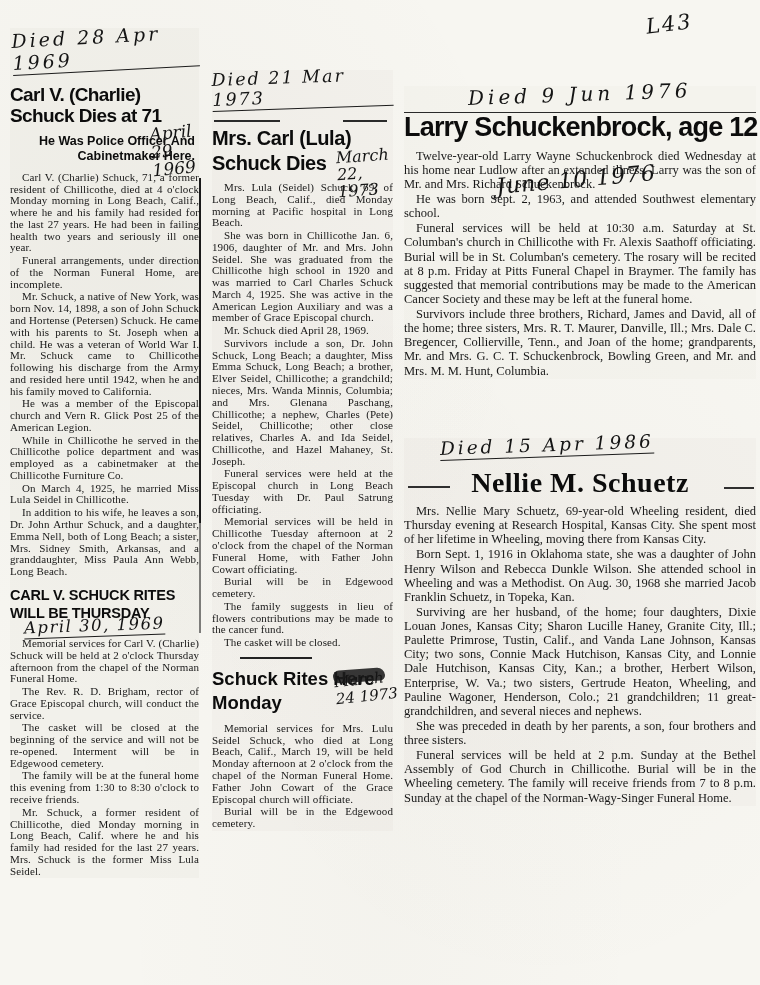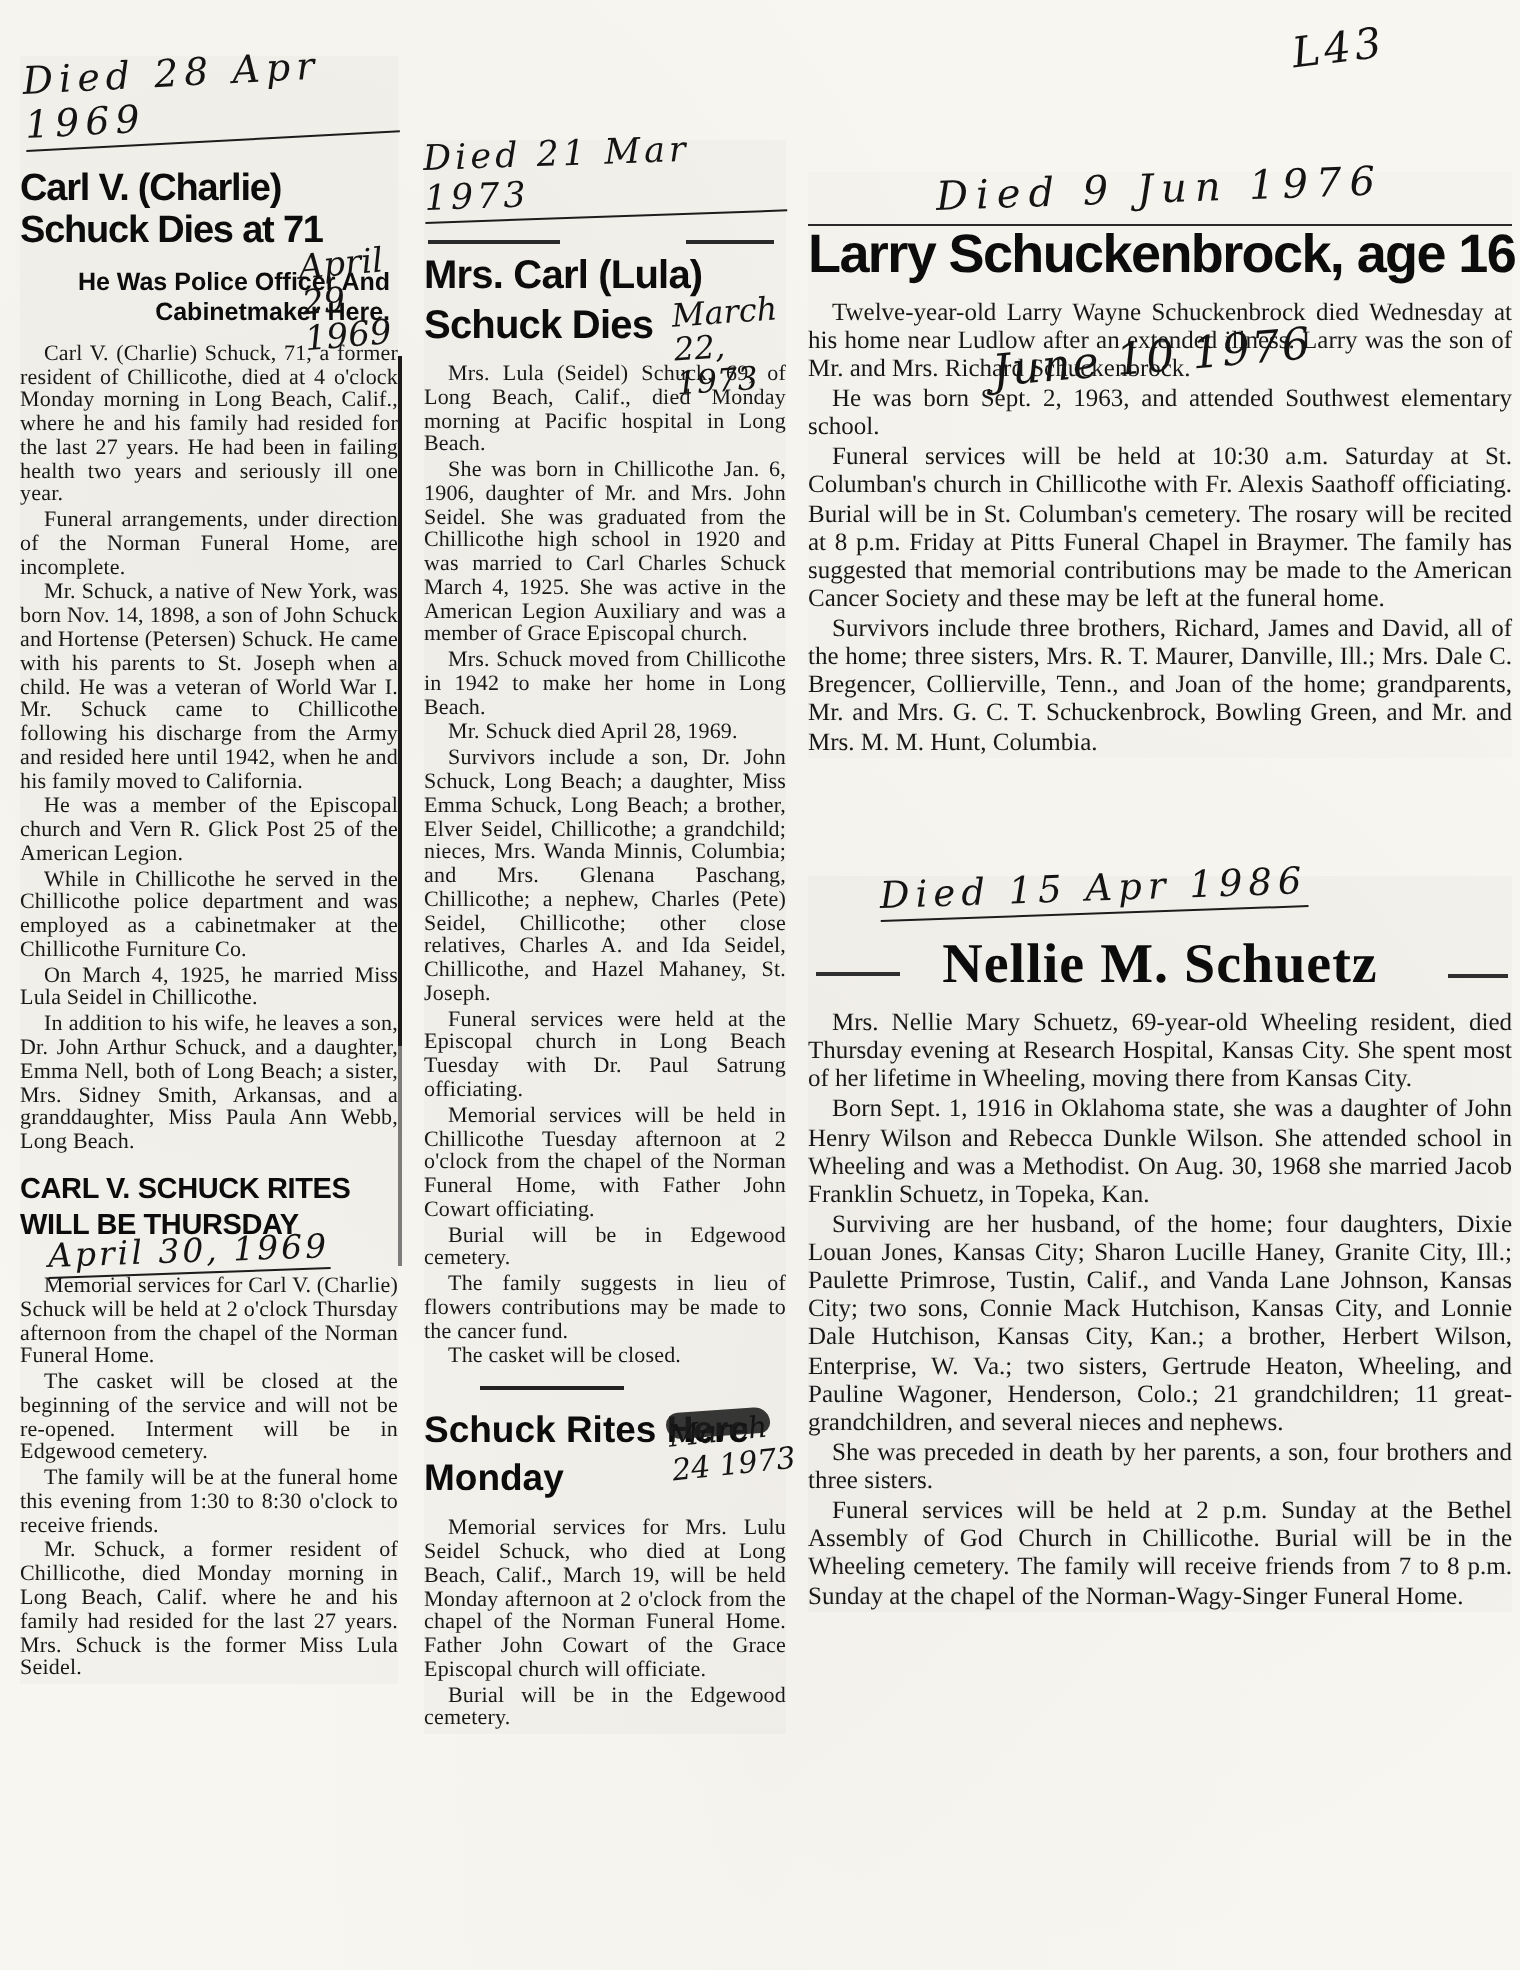--- a/index.html
+++ b/index.html
@@ -114,20 +114,21 @@
         <p>While in Chillicothe he served in the Chillicothe police department and was employed as a cabinetmaker at the Chillicothe Furniture Co.</p>
         <p>On March 4, 1925, he married Miss Lula Seidel in Chillicothe.</p>
         <p>In addition to his wife, he leaves a son, Dr. John Arthur Schuck, and a daughter, Emma Nell, both of Long Beach; a sister, Mrs. Sidney Smith, Arkansas, and a granddaughter, Miss Paula Ann Webb, Long Beach.</p>
       </div>
 
     <div class="rites1-wrap">
       <h2 class="hl-sans hl-rites1">CARL V. SCHUCK RITES WILL BE THURSDAY</h2>
       <span class="hand hand-pub-rites1 hand-underline">April 30, 1969</span>
       <div class="newsbody nb-narrow rites1-body">
           <p>Memorial services for Carl V. (Charlie) Schuck will be held at 2 o'clock Thursday afternoon from the chapel of the Norman Funeral Home.</p>
+          <p>The Rev. R. D. Brigham, rector of Grace Episcopal church, will conduct the service.</p>
           <p>The casket will be closed at the beginning of the service and will not be re-opened. Interment will be in Edgewood cemetery.</p>
           <p>The family will be at the funeral home this evening from 1:30 to 8:30 o'clock to receive friends.</p>
           <p>Mr. Schuck, a former resident of Chillicothe, died Monday morning in Long Beach, Calif. where he and his family had resided for the last 27 years. Mrs. Schuck is the former Miss Lula Seidel.</p>
         </div>
     </div>
   </div>
 
   <div class="clip clip-lula col-narrow">
     <span class="hand hand-died-lula hand-underline">Died 21 Mar 1973</span>
 
@@ -137,21 +138,20 @@
     </div>
 
     <div class="lula-hl-wrap">
       <h1 class="hl-sans hl-lula">Mrs. Carl (Lula) Schuck Dies</h1>
       <span class="hand hand-pub-lula">March 22, 1973</span>
     </div>
 
     <div class="newsbody nb-narrow" style="margin-top:6px;">
         <p>Mrs. Lula (Seidel) Schuck, 69, of Long Beach, Calif., died Monday morning at Pacific hospital in Long Beach.</p>
         <p>She was born in Chillicothe Jan. 6, 1906, daughter of Mr. and Mrs. John Seidel. She was graduated from the Chillicothe high school in 1920 and was married to Carl Charles Schuck March 4, 1925. She was active in the American Legion Auxiliary and was a member of Grace Episcopal church.</p>
-        <p>Mrs. Schuck moved from Chillicothe in 1942 to make her home in Long Beach.</p>
         <p>Mr. Schuck died April 28, 1969.</p>
         <p>Survivors include a son, Dr. John Schuck, Long Beach; a daughter, Miss Emma Schuck, Long Beach; a brother, Elver Seidel, Chillicothe; a grandchild; nieces, Mrs. Wanda Minnis, Columbia; and Mrs. Glenana Paschang, Chillicothe; a nephew, Charles (Pete) Seidel, Chillicothe; other close relatives, Charles A. and Ida Seidel, Chillicothe, and Hazel Mahaney, St. Joseph.</p>
         <p>Funeral services were held at the Episcopal church in Long Beach Tuesday with Dr. Paul Satrung officiating.</p>
         <p>Memorial services will be held in Chillicothe Tuesday afternoon at 2 o'clock from the chapel of the Norman Funeral Home, with Father John Cowart officiating.</p>
         <p>Burial will be in Edgewood cemetery.</p>
         <p>The family suggests in lieu of flowers contributions may be made to the cancer fund.</p>
         <p>The casket will be closed.</p>
       </div>
 
     <hr class="divider-rites2">
@@ -165,21 +165,21 @@
           <p>Burial will be in the Edgewood cemetery.</p>
         </div>
     </div>
   </div>
 
   <div class="clip clip-larry col-wide">
     <span class="hand hand-died-larry">Died 9 Jun 1976</span>
     <hr class="rule-larry">
 
     <div class="larry-hl-wrap">
-      <h1 class="hl-sans hl-larry">Larry Schuckenbrock, age 16</h1>
+      <h1 class="hl-sans hl-larry">Larry Schuckenbrock, age 12</h1>
       <span class="hand hand-pub-larry">June 10 1976</span>
     </div>
 
     <div class="newsbody nb-wide" style="margin-top:6px;">
         <p>Twelve-year-old Larry Wayne Schuckenbrock died Wednesday at his home near Ludlow after an extended illness. Larry was the son of Mr. and Mrs. Richard Schuckenbrock.</p>
         <p>He was born Sept. 2, 1963, and attended Southwest elementary school.</p>
         <p>Funeral services will be held at 10:30 a.m. Saturday at St. Columban's church in Chillicothe with Fr. Alexis Saathoff officiating. Burial will be in St. Columban's cemetery. The rosary will be recited at 8 p.m. Friday at Pitts Funeral Chapel in Braymer. The family has suggested that memorial contributions may be made to the American Cancer Society and these may be left at the funeral home.</p>
         <p>Survivors include three brothers, Richard, James and David, all of the home; three sisters, Mrs. R. T. Maurer, Danville, Ill.; Mrs. Dale C. Bregencer, Collierville, Tenn., and Joan of the home; grandparents, Mr. and Mrs. G. C. T. Schuckenbrock, Bowling Green, and Mr. and Mrs. M. M. Hunt, Columbia.</p>
       </div>
   </div>

